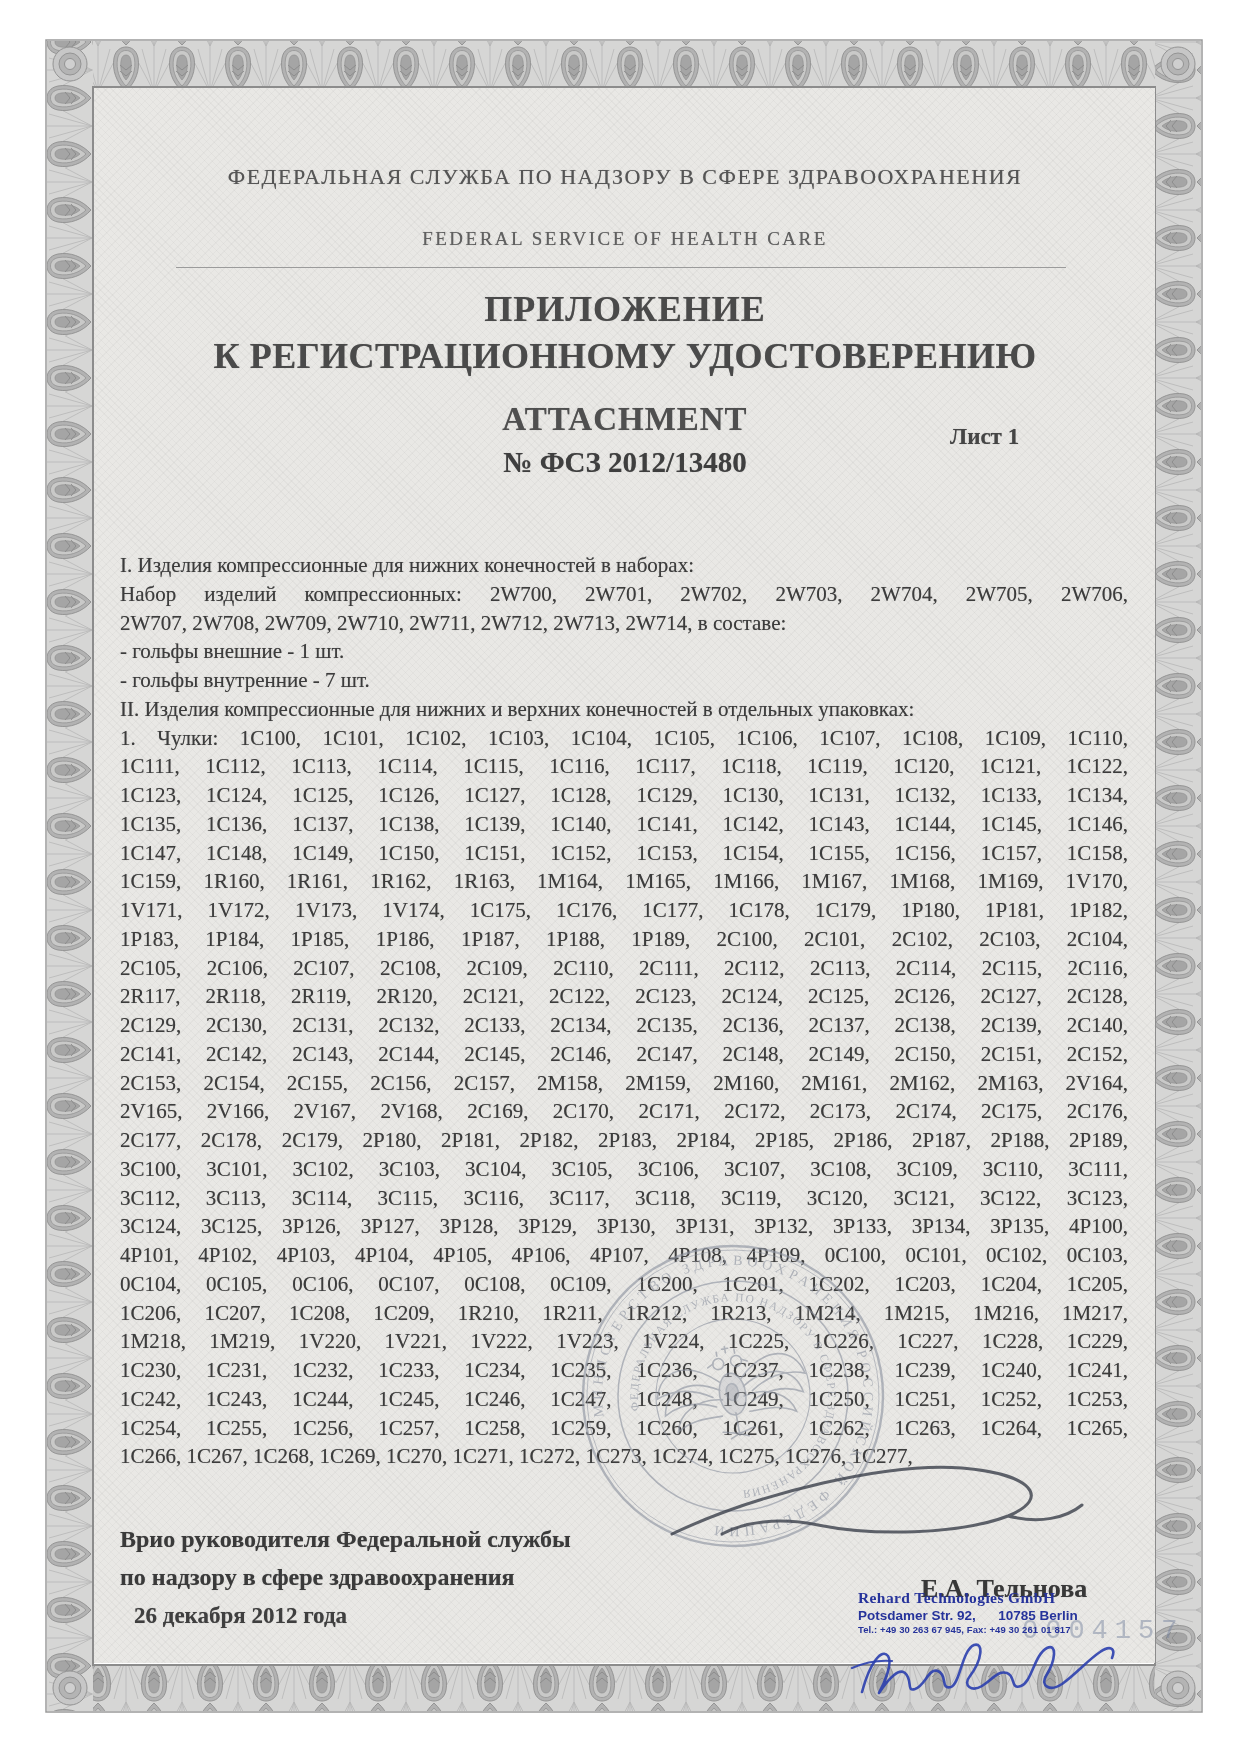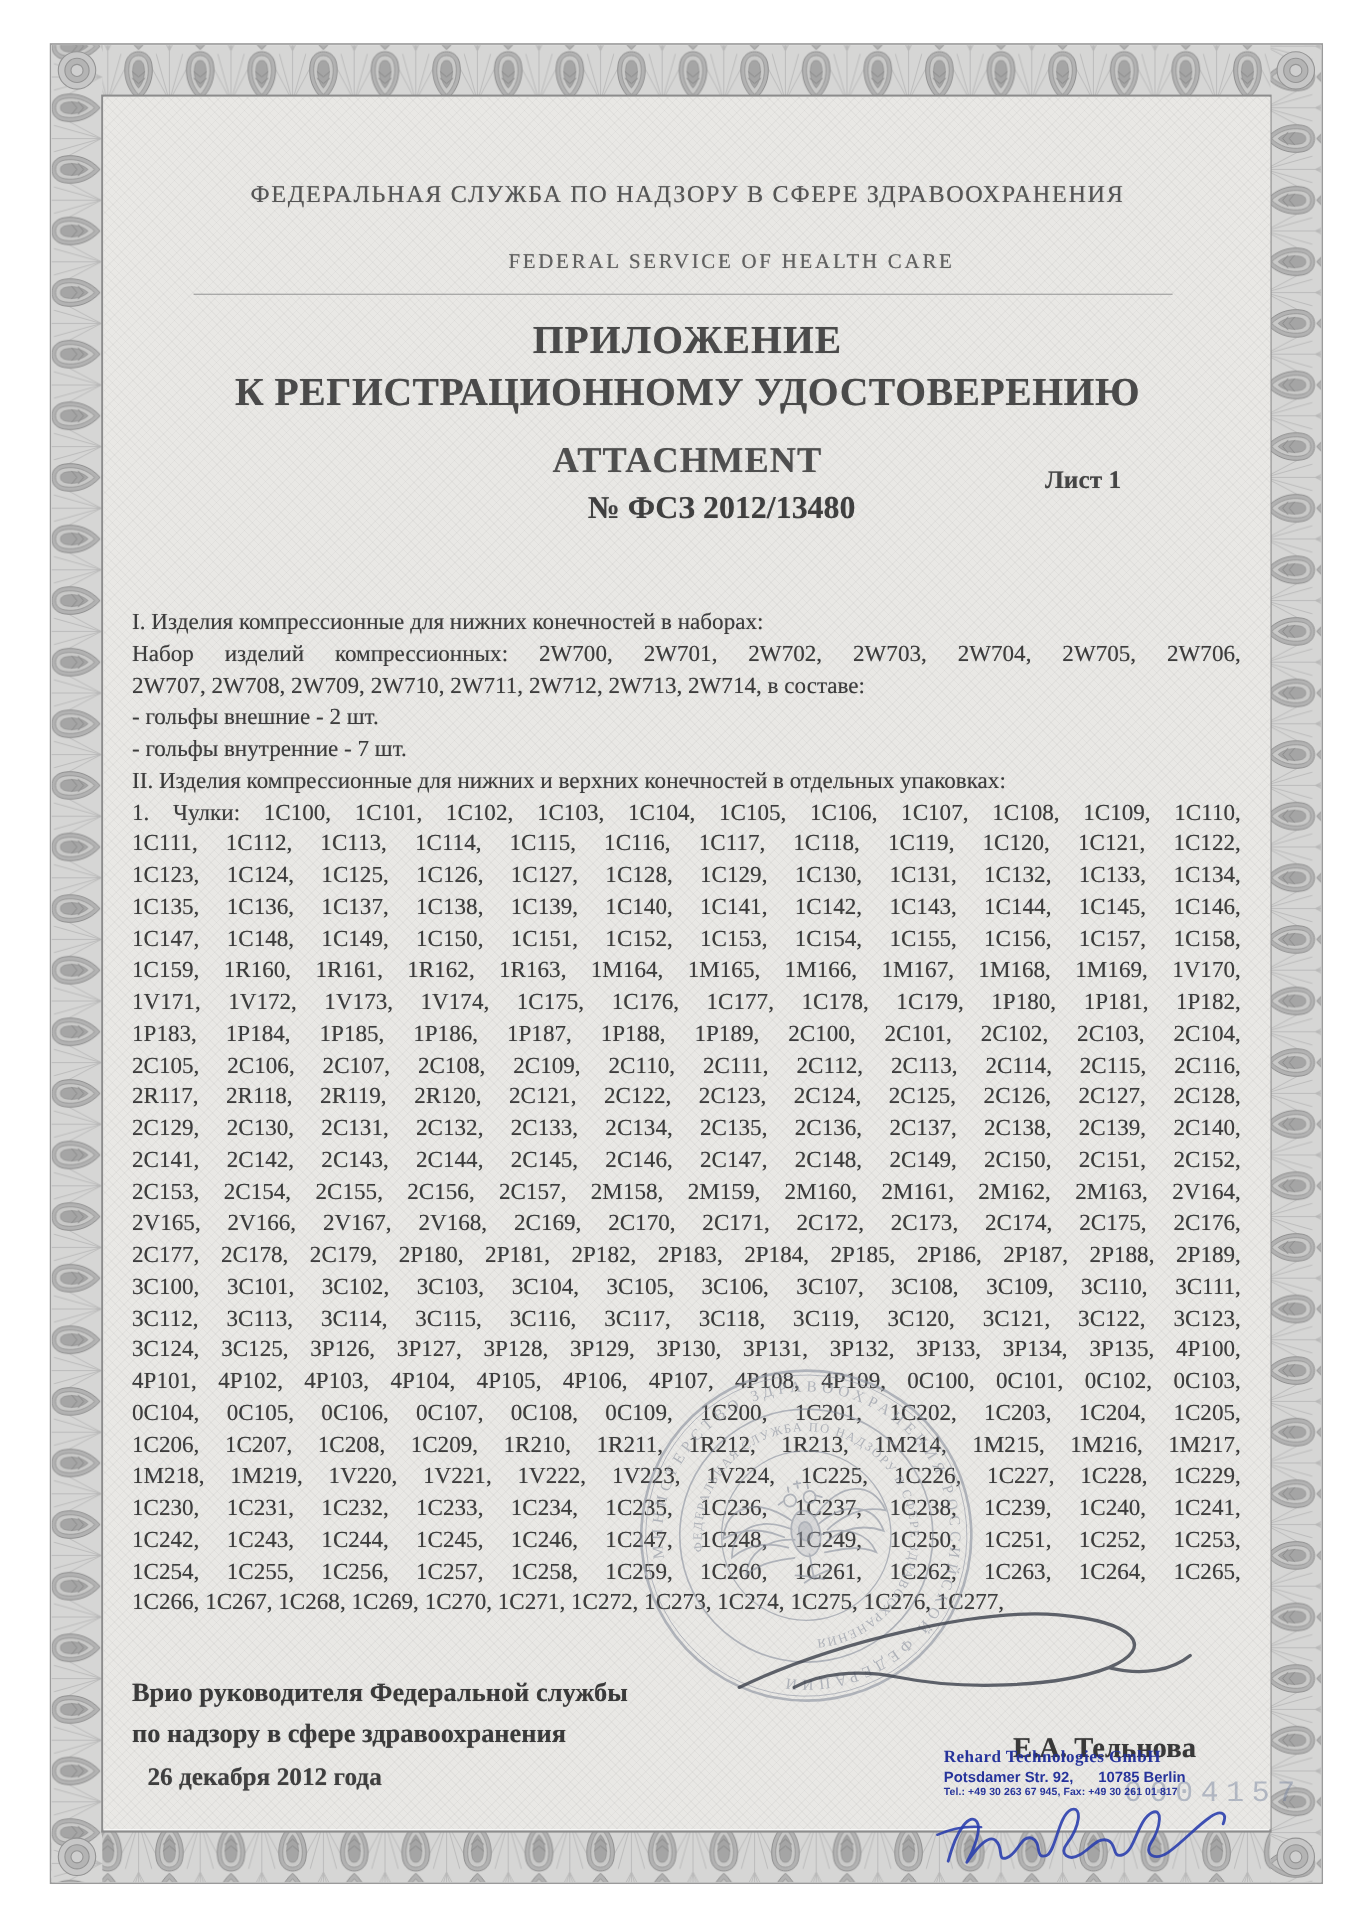--- a/index.html
+++ b/index.html
@@ -17,27 +17,27 @@
     background-color:#e9e8e5;
     background-image:
       repeating-linear-gradient(45deg, rgba(110,110,110,.055) 0 1px, transparent 1px 5px),
       repeating-linear-gradient(-45deg, rgba(110,110,110,.05) 0 1px, transparent 1px 6px);
     z-index:2;
   }
   .content{position:absolute;left:93px;top:0;width:1064px;height:100%;z-index:4;
     text-shadow:0 0 .7px rgba(70,70,70,.55);}
   .center{position:absolute;left:0;width:100%;text-align:center;}
   .org-ru{top:164px;font-size:22px;letter-spacing:1.5px;color:#555;}
-  .org-en{top:228px;font-size:19px;letter-spacing:2.5px;color:#606060;padding-left:40px;}
+  .org-en{top:228px;font-size:19px;letter-spacing:2.5px;color:#606060;}
   .rule{position:absolute;left:83px;top:267px;width:890px;height:0;
     border-top:1.4px solid #9b9b9b;}
   .title1{top:288px;font-size:36px;font-weight:bold;letter-spacing:1px;color:#4a4a4a;}
   .title2{top:335px;font-size:36px;font-weight:bold;letter-spacing:.5px;color:#4a4a4a;}
   .title-en{top:401px;font-size:33px;font-weight:bold;letter-spacing:1px;color:#4f4f4f;}
-  .doc-num{top:446px;font-size:29px;font-weight:bold;color:#3f3f3f;margin-left:31px;}
+  .doc-num{top:446px;font-size:29px;font-weight:bold;color:#3f3f3f;}
   .sheet{position:absolute;left:857px;top:424px;font-size:23px;font-weight:600;color:#454545;}
   .body-lines{position:absolute;left:27px;top:551px;width:1008px;
     font-size:21px;line-height:28.75px;color:#3c3c3c;}
   .body-lines .line{white-space:nowrap;}
   .body-lines .line.just{white-space:normal;text-align:justify;text-align-last:justify;}
   .sig-title1{position:absolute;left:27px;top:1526px;font-size:24px;font-weight:bold;color:#3a3a3a;}
   .sig-title2{position:absolute;left:27px;top:1564px;font-size:24px;font-weight:bold;color:#3a3a3a;}
   .sig-date{position:absolute;left:41px;top:1603px;font-size:23px;font-weight:bold;color:#3f3f3f;}
   .sig-name{position:absolute;left:828px;top:1543px;font-size:26px;font-weight:bold;color:#383838;margin-top:31px;}
   .seal-svg{position:absolute;left:573px;top:1236px;z-index:5;opacity:.62;}
@@ -126,21 +126,21 @@
     <div class="center title1">ПРИЛОЖЕНИЕ</div>
     <div class="center title-en">ATTACHMENT</div>
     <div class="center title2">К РЕГИСТРАЦИОННОМУ УДОСТОВЕРЕНИЮ</div>
     <div class="center doc-num">№ ФСЗ 2012/13480</div>
     <div class="sheet">Лист 1</div>
 
     <div class="body-lines">
         <div class="line">I. Изделия компрессионные для нижних конечностей в наборах:</div>
         <div class="line just">Набор изделий компрессионных: 2W700, 2W701, 2W702, 2W703, 2W704, 2W705, 2W706,</div>
         <div class="line">2W707, 2W708, 2W709, 2W710, 2W711, 2W712, 2W713, 2W714, в составе:</div>
-        <div class="line">- гольфы внешние - 2 шт.</div>
+        <div class="line">- гольфы внешние - 1 шт.</div>
         <div class="line">- гольфы внутренние - 7 шт.</div>
         <div class="line">II. Изделия компрессионные для нижних и верхних конечностей в отдельных упаковках:</div>
         <div class="line just">1. Чулки: 1C100, 1C101, 1C102, 1C103, 1C104, 1C105, 1C106, 1C107, 1C108, 1C109, 1C110,</div>
         <div class="line just">1C111, 1C112, 1C113, 1C114, 1C115, 1C116, 1C117, 1C118, 1C119, 1C120, 1C121, 1C122,</div>
         <div class="line just">1C123, 1C124, 1C125, 1C126, 1C127, 1C128, 1C129, 1C130, 1C131, 1C132, 1C133, 1C134,</div>
         <div class="line just">1C135, 1C136, 1C137, 1C138, 1C139, 1C140, 1C141, 1C142, 1C143, 1C144, 1C145, 1C146,</div>
         <div class="line just">1C147, 1C148, 1C149, 1C150, 1C151, 1C152, 1C153, 1C154, 1C155, 1C156, 1C157, 1C158,</div>
         <div class="line just">1C159, 1R160, 1R161, 1R162, 1R163, 1M164, 1M165, 1M166, 1M167, 1M168, 1M169, 1V170,</div>
         <div class="line just">1V171, 1V172, 1V173, 1V174, 1C175, 1C176, 1C177, 1C178, 1C179, 1P180, 1P181, 1P182,</div>
         <div class="line just">1P183, 1P184, 1P185, 1P186, 1P187, 1P188, 1P189, 2C100, 2C101, 2C102, 2C103, 2C104,</div>

